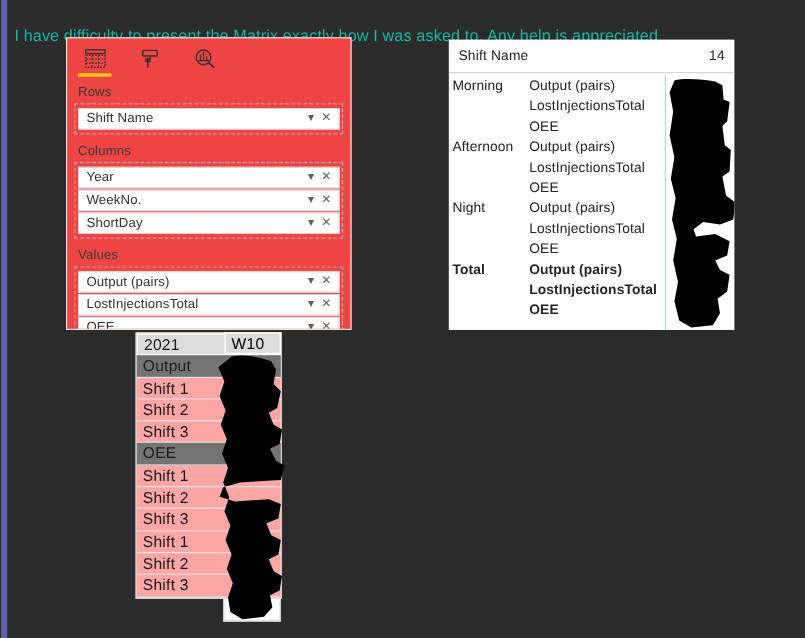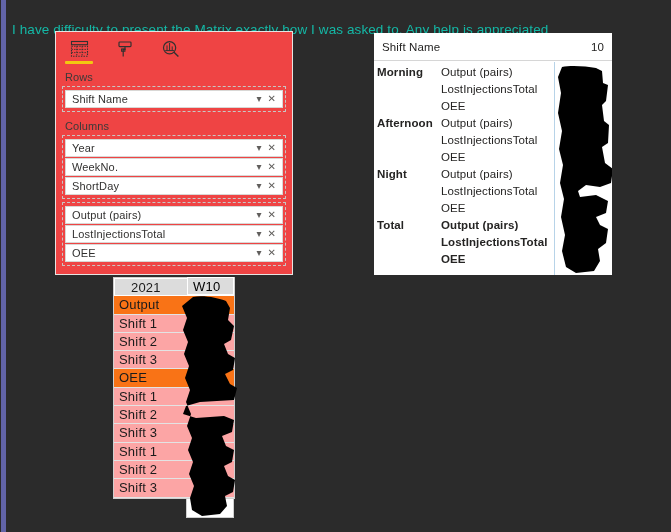--- a/index.html
+++ b/index.html
@@ -161,21 +161,20 @@
     height: 17px;
     line-height: 17px;
     padding-left: 3px;
     box-sizing: border-box;
   }
   .mx-rowlabel {
     width: 64px;
     flex: none;
     white-space: nowrap;
     letter-spacing: 0.1px;
-    font-weight: bold;
   }
   .mx-measure {
     width: 110px;
     flex: none;
     white-space: nowrap;
     letter-spacing: 0.1px;
   }
   .mx-row.total .mx-rowlabel,
   .mx-row.total .mx-measure { font-weight: bold; }
 
@@ -212,26 +211,26 @@
   }
   .dt-cell {
     height: 18.3px;
     line-height: 18.3px;
     padding-left: 5px;
     border-bottom: 1px solid #e3e3e3;
     white-space: nowrap;
     letter-spacing: 0.2px;
     box-sizing: border-box;
   }
-  .dt-cell.shaded { background: #f97316; }
+  .dt-cell.shaded { background: #737373; }
   .dt-cell.plain  { background: #fca5a5; }
   .dt-headcell {
     height: 18.3px;
     line-height: 18.3px;
-    padding-left: 16px;
+    padding-left: 5px;
     background: #dcdcdc;
     border: 1px solid #ffffff;
     box-sizing: border-box;
     font-size: 13px;
     letter-spacing: 0.2px;
   }
   
   #dt-right-head {
     position: absolute;
     left: 187px;
@@ -345,20 +344,21 @@
     </div>
     <div class="field-chip">
       <span class="chip-text">ShortDay</span>
       <span class="chip-icons">
         <span>▾</span>
         <span>✕</span>
       </span>
     </div>
   </div>
 
+  <div class="well-label">Values</div>
   <div class="well-group">
     <div class="field-chip">
       <span class="chip-text">Output (pairs)</span>
       <span class="chip-icons">
         <span>▾</span>
         <span>✕</span>
       </span>
     </div>
     <div class="field-chip">
       <span class="chip-text">LostInjectionsTotal</span>
@@ -375,21 +375,21 @@
       </span>
     </div>
   </div>
 
 </div>
 
 <div id="matrix-visual">
 
   <div id="matrix-colheader">
     <span class="mh-left">Shift Name</span>
-    <span class="mh-right">10</span>
+    <span class="mh-right">14</span>
   </div>
 
   <div id="matrix-body">
 
     <div class="mx-row">
       <span class="mx-rowlabel">Morning</span>
       <span class="mx-measure">Output (pairs)</span>
     </div>
     <div class="mx-row">
       <span class="mx-rowlabel"></span>

